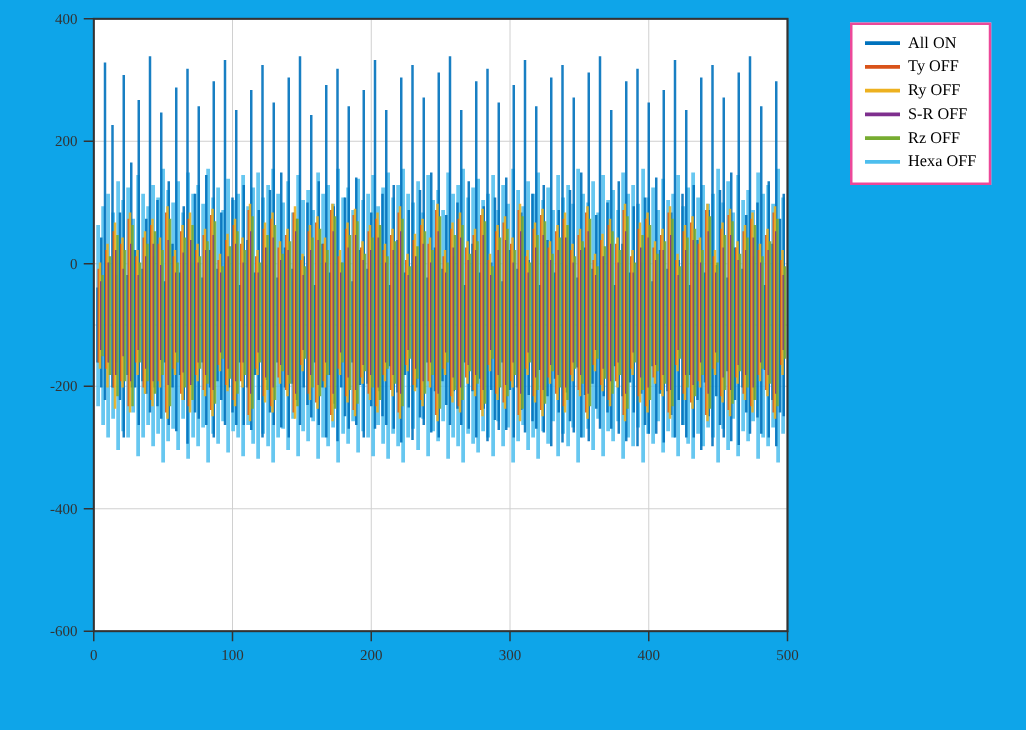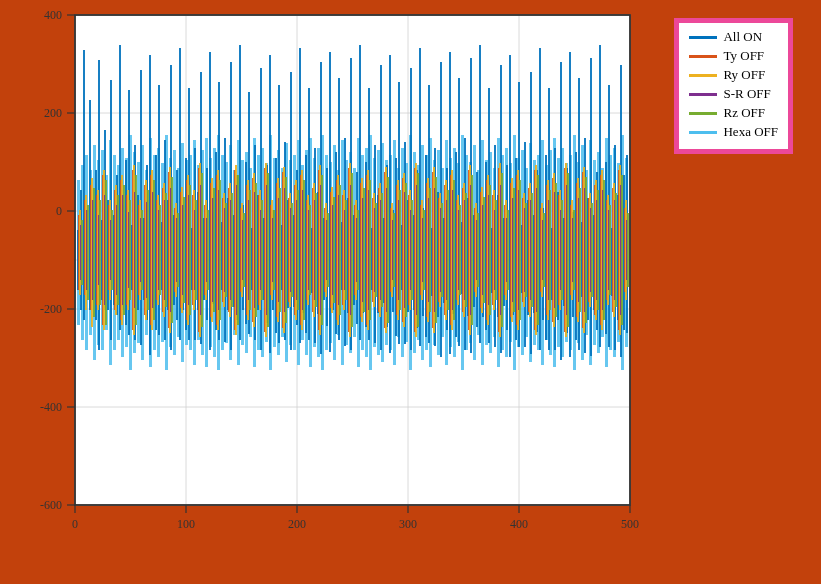--- a/index.html
+++ b/index.html
@@ -7,32 +7,32 @@
       background: #fff;
       width: 821px;
       height: 584px;
       font-family: 'Times New Roman', Times, serif;
       overflow: hidden;
     }
     .chart-container {
       position: relative;
       width: 821px;
       height: 584px;
-      background: #c2410c;
+      background: #0ea5e9;
     }
     svg {
       position: absolute;
       top: 0; left: 0;
     }
     .legend {
       position: absolute;
       top: 18px;
       right: 28px;
       background: #fff;
-      border: 5px solid #ec4899;
+      border: 2px solid #ec4899;
       padding: 6px 10px;
       font-size: 13px;
       font-family: 'Times New Roman', Times, serif;
     }
     .legend-item {
       display: flex;
       align-items: center;
       margin-bottom: 3px;
     }
     .legend-line {

